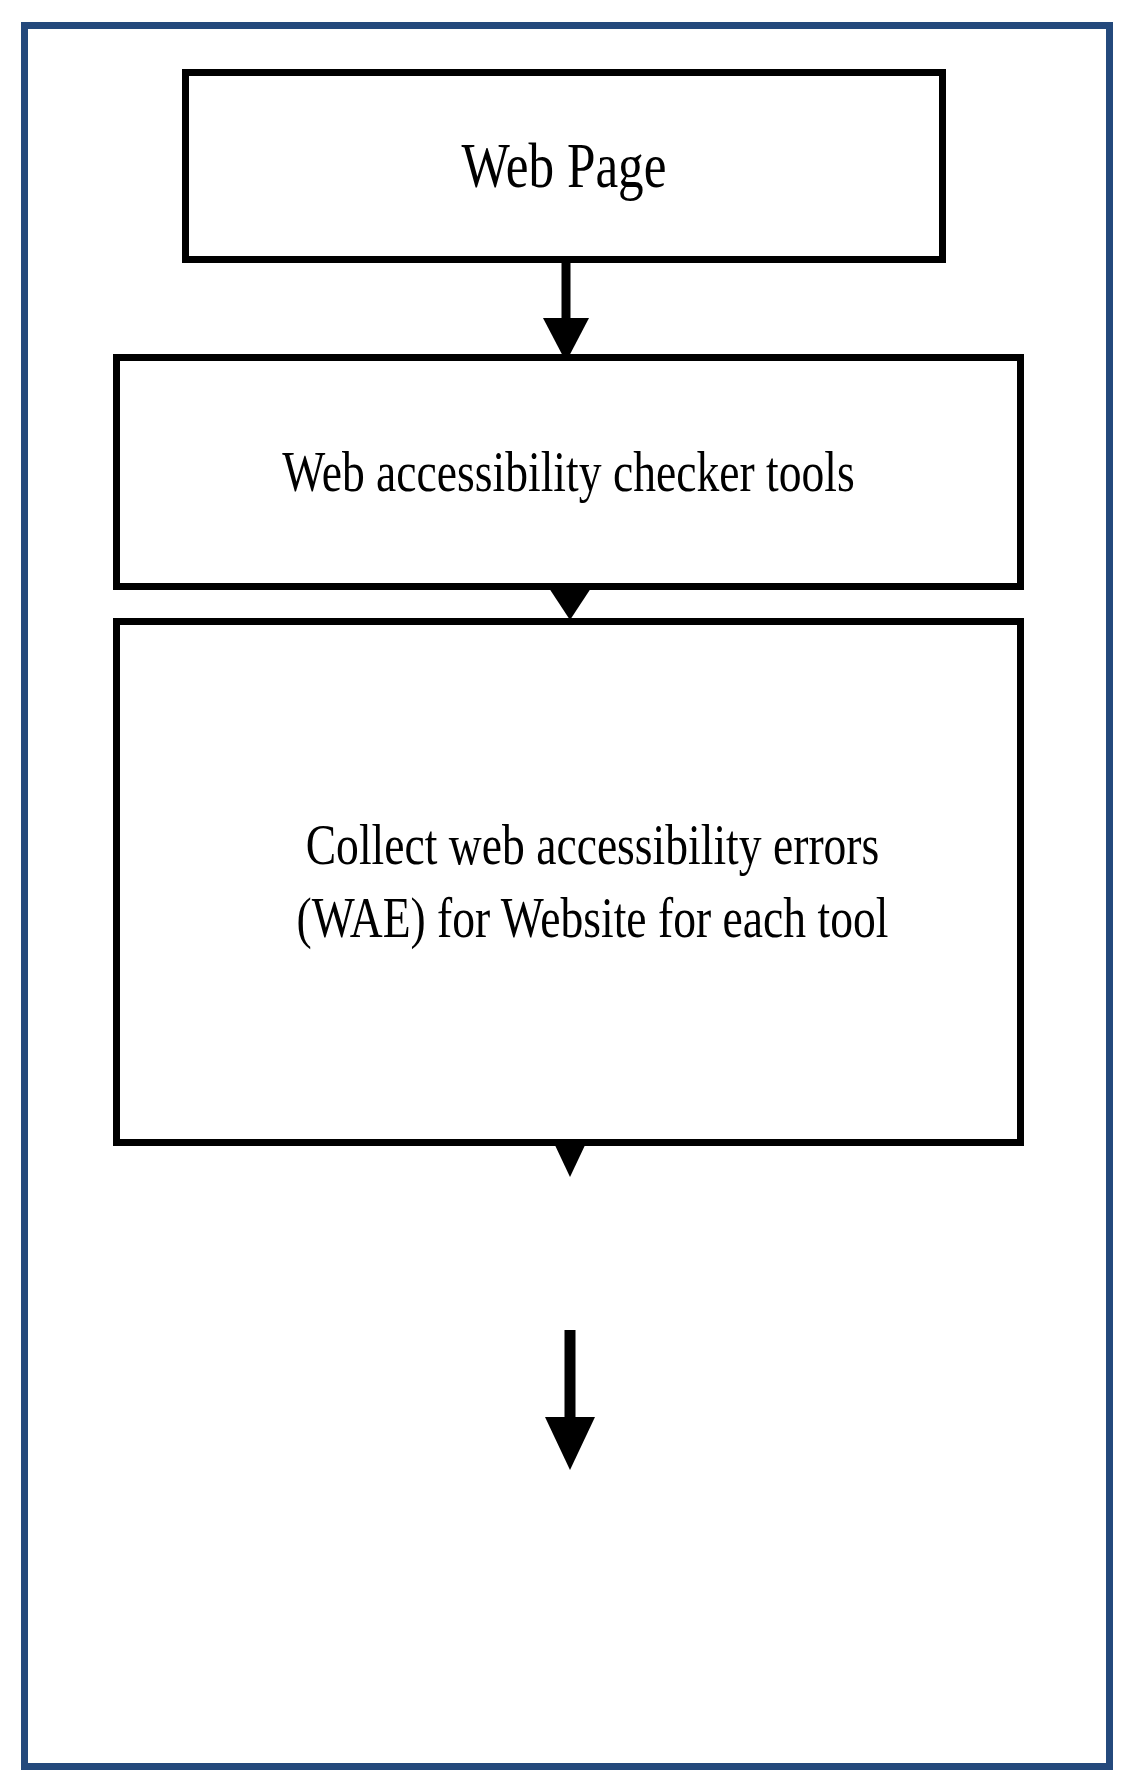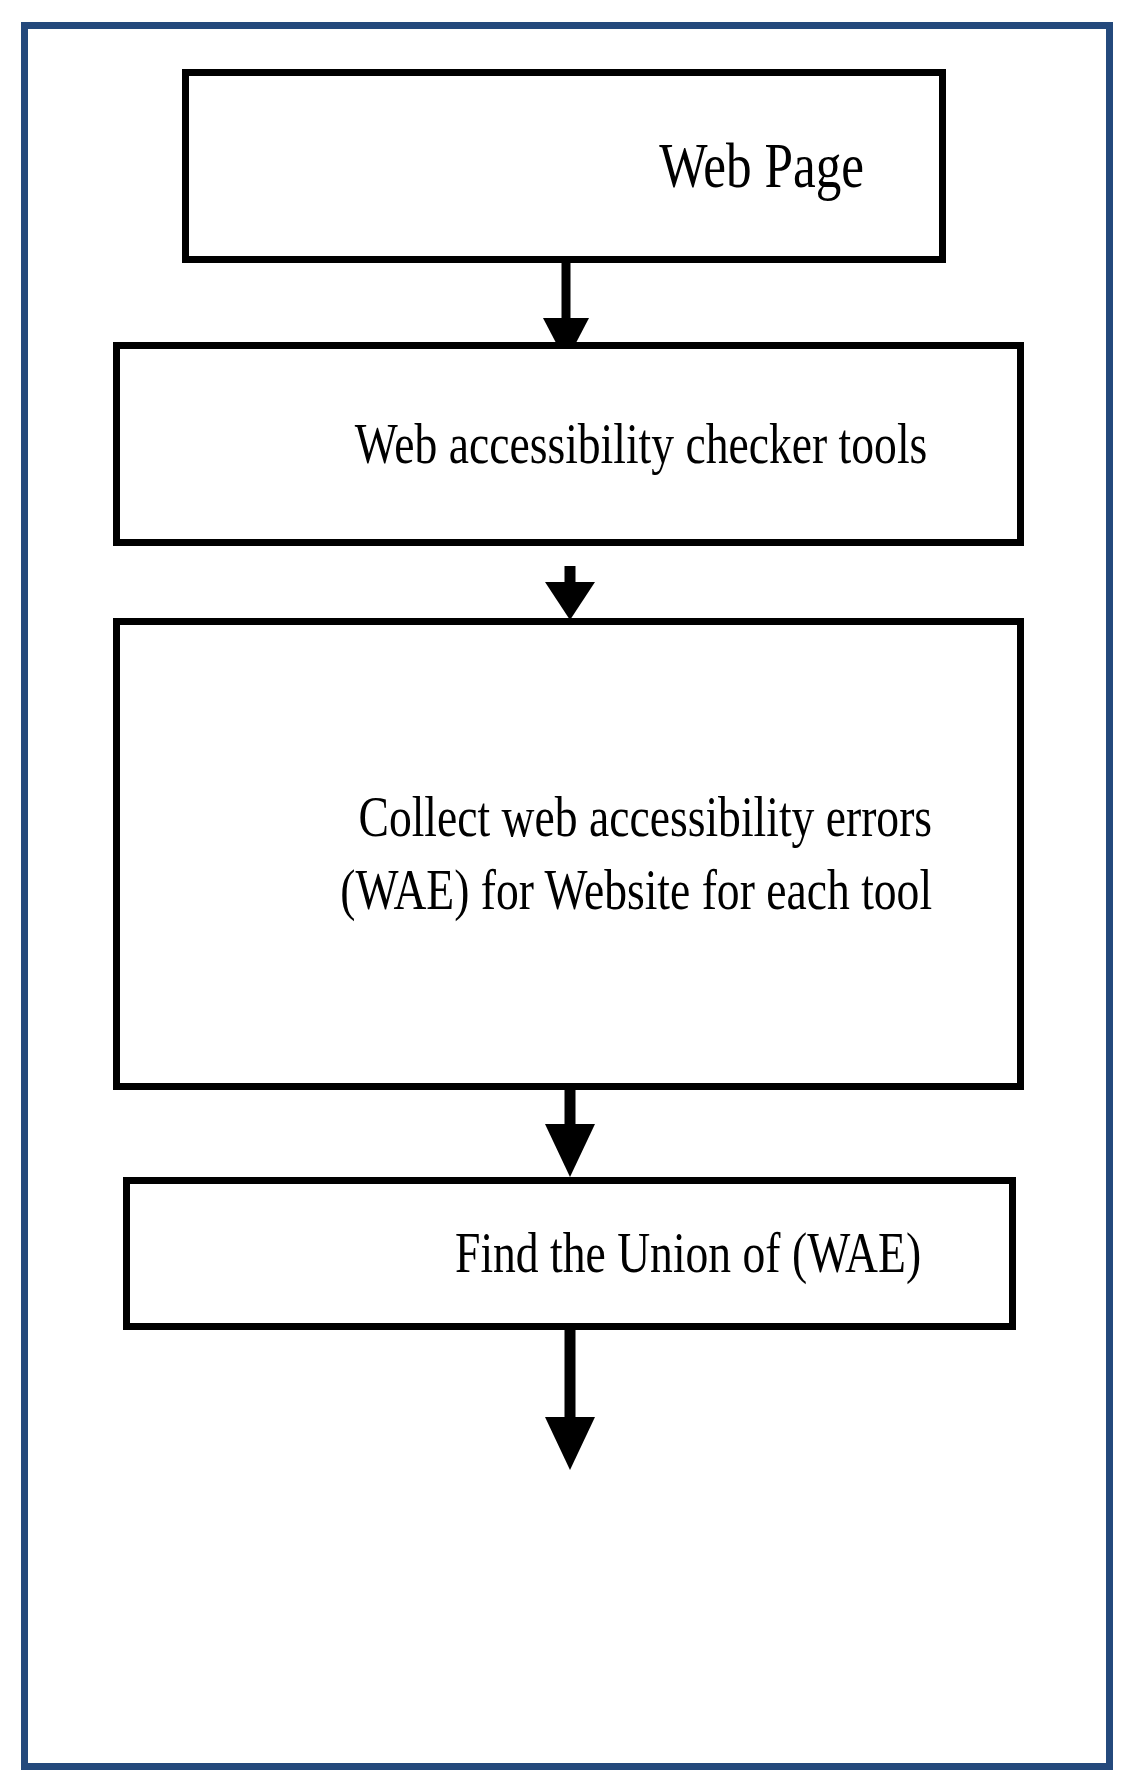--- a/index.html
+++ b/index.html
@@ -28,37 +28,37 @@
   }
   
   .flow-box {
     position: absolute;
     border: 7px solid #000000;
     box-sizing: border-box;
     background: #ffffff;
     display: flex;
     align-items: center;
     justify-content: center;
-    text-align: right;
+    text-align: center;
   }
   .flow-label {
     display: block;
     width: 100%;
     color: #000000;
     line-height: 1.28;
     font-family: "Liberation Serif", "DejaVu Serif", serif;
     font-stretch: condensed;
     transform: scaleX(0.80);
     transform-origin: center center;
     white-space: pre-line;
   }
 
   #box-webpage      { left: 182px; top:  69px; width: 764px; height: 194px; }
-  #box-checker      { left: 113px; top: 342px; width: 911px; height: 204px; }
-  #box-collect      { left: 113px; top: 618px; width: 911px; height: 472px; padding-left: 48px; }
+  #box-checker      { left: 113px; top: 354px; width: 911px; height: 236px; }
+  #box-collect      { left: 113px; top: 618px; width: 911px; height: 528px; padding-left: 48px; }
   #box-union        { left: 123px; top: 1177px; width: 893px; height: 153px; }
   #box-compute      { left:  36px; top: 1470px; width: 1062px; height: 256px; }
 
   #box-webpage .flow-label  { font-size: 64px; }
   #box-checker .flow-label  { font-size: 57px; }
   #box-collect .flow-label  { font-size: 57px; }
   #box-union .flow-label    { font-size: 57px; }
   #box-compute .flow-label  { font-size: 57px; }
 
   
@@ -109,18 +109,15 @@
   </div>
 
   <div class="flow-box" id="box-checker">
     <span class="flow-label">Web accessibility checker tools</span>
   </div>
 
   <div class="flow-box" id="box-collect">
     <span class="flow-label">Collect web accessibility errors (WAE) for Website for each tool</span>
   </div>
 
-  <div class="flow-box" id="box-union">
-    <span class="flow-label">Find the Union of (WAE)</span>
-  </div>
 
 
 </div>
 
 </body></html>

